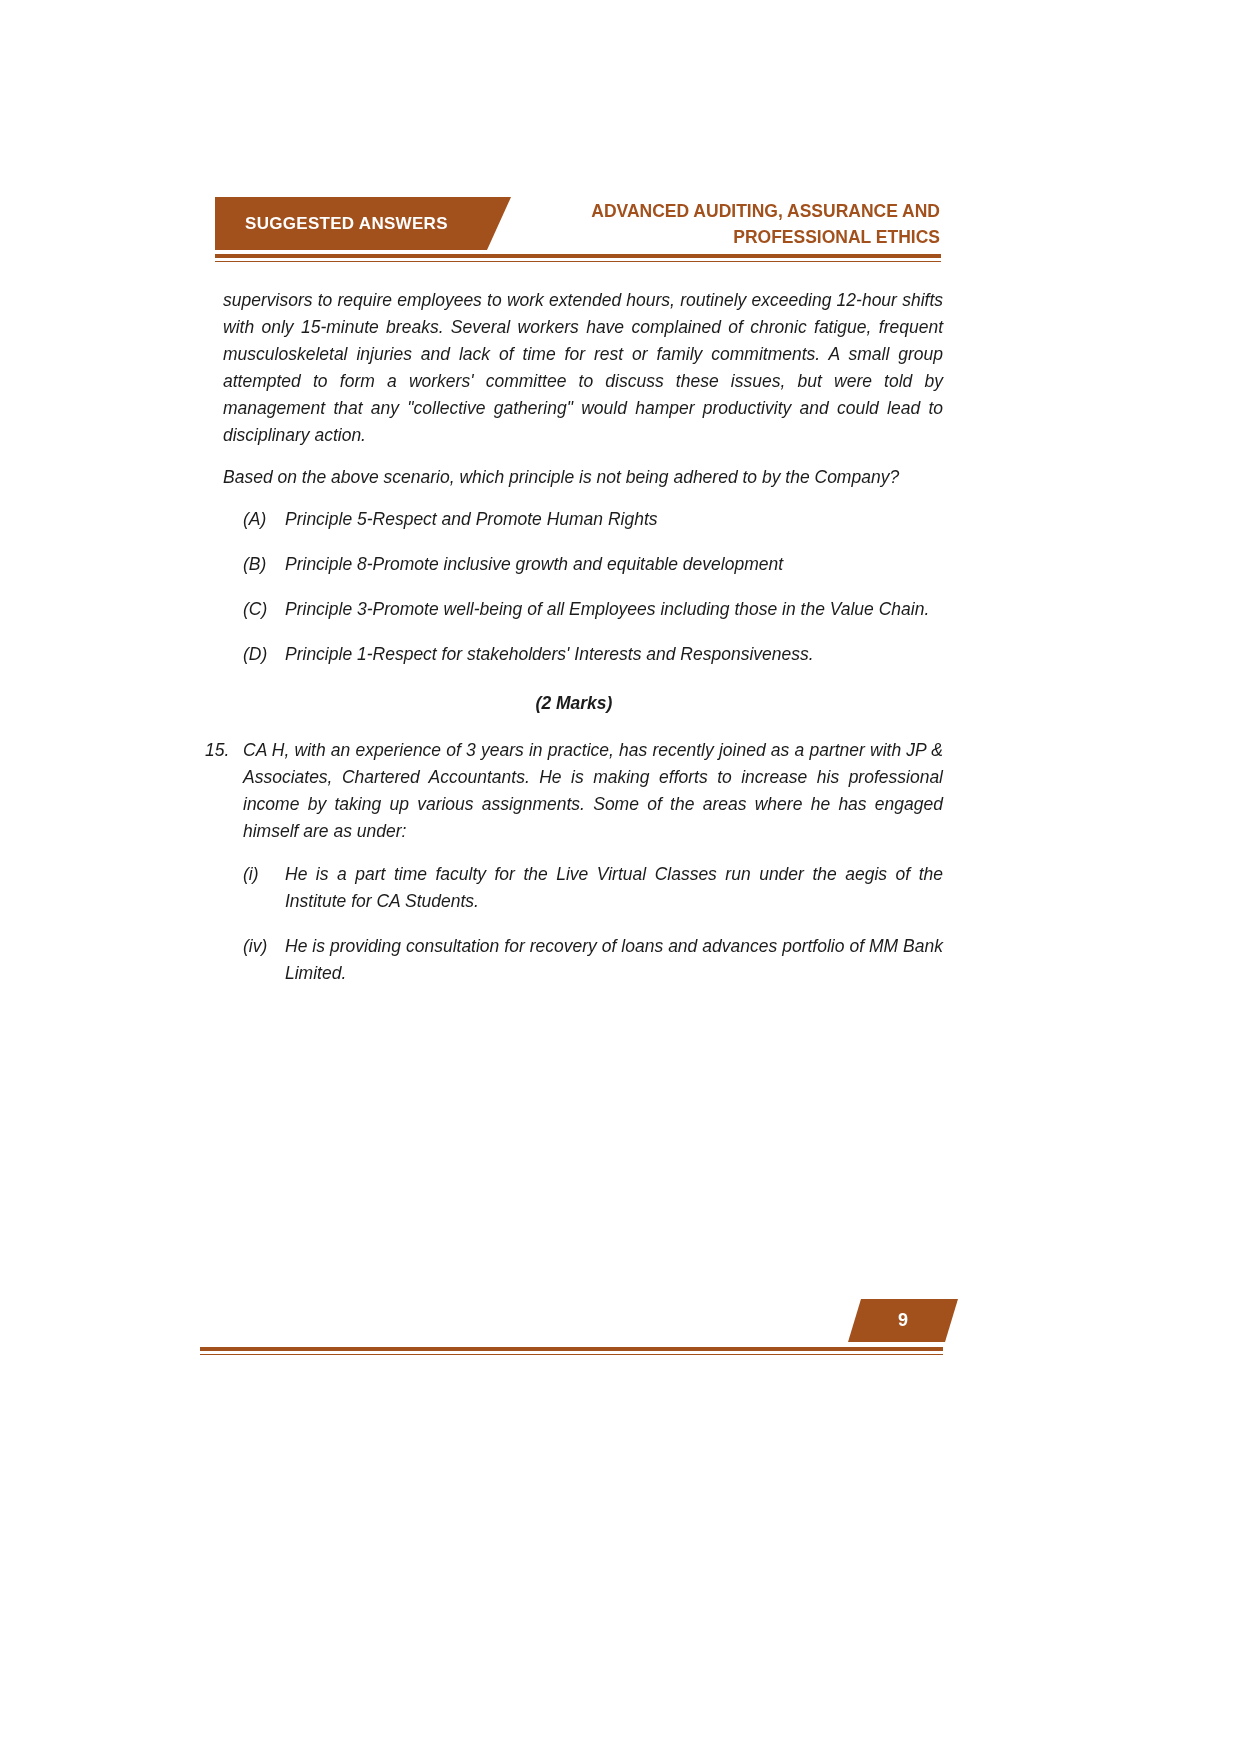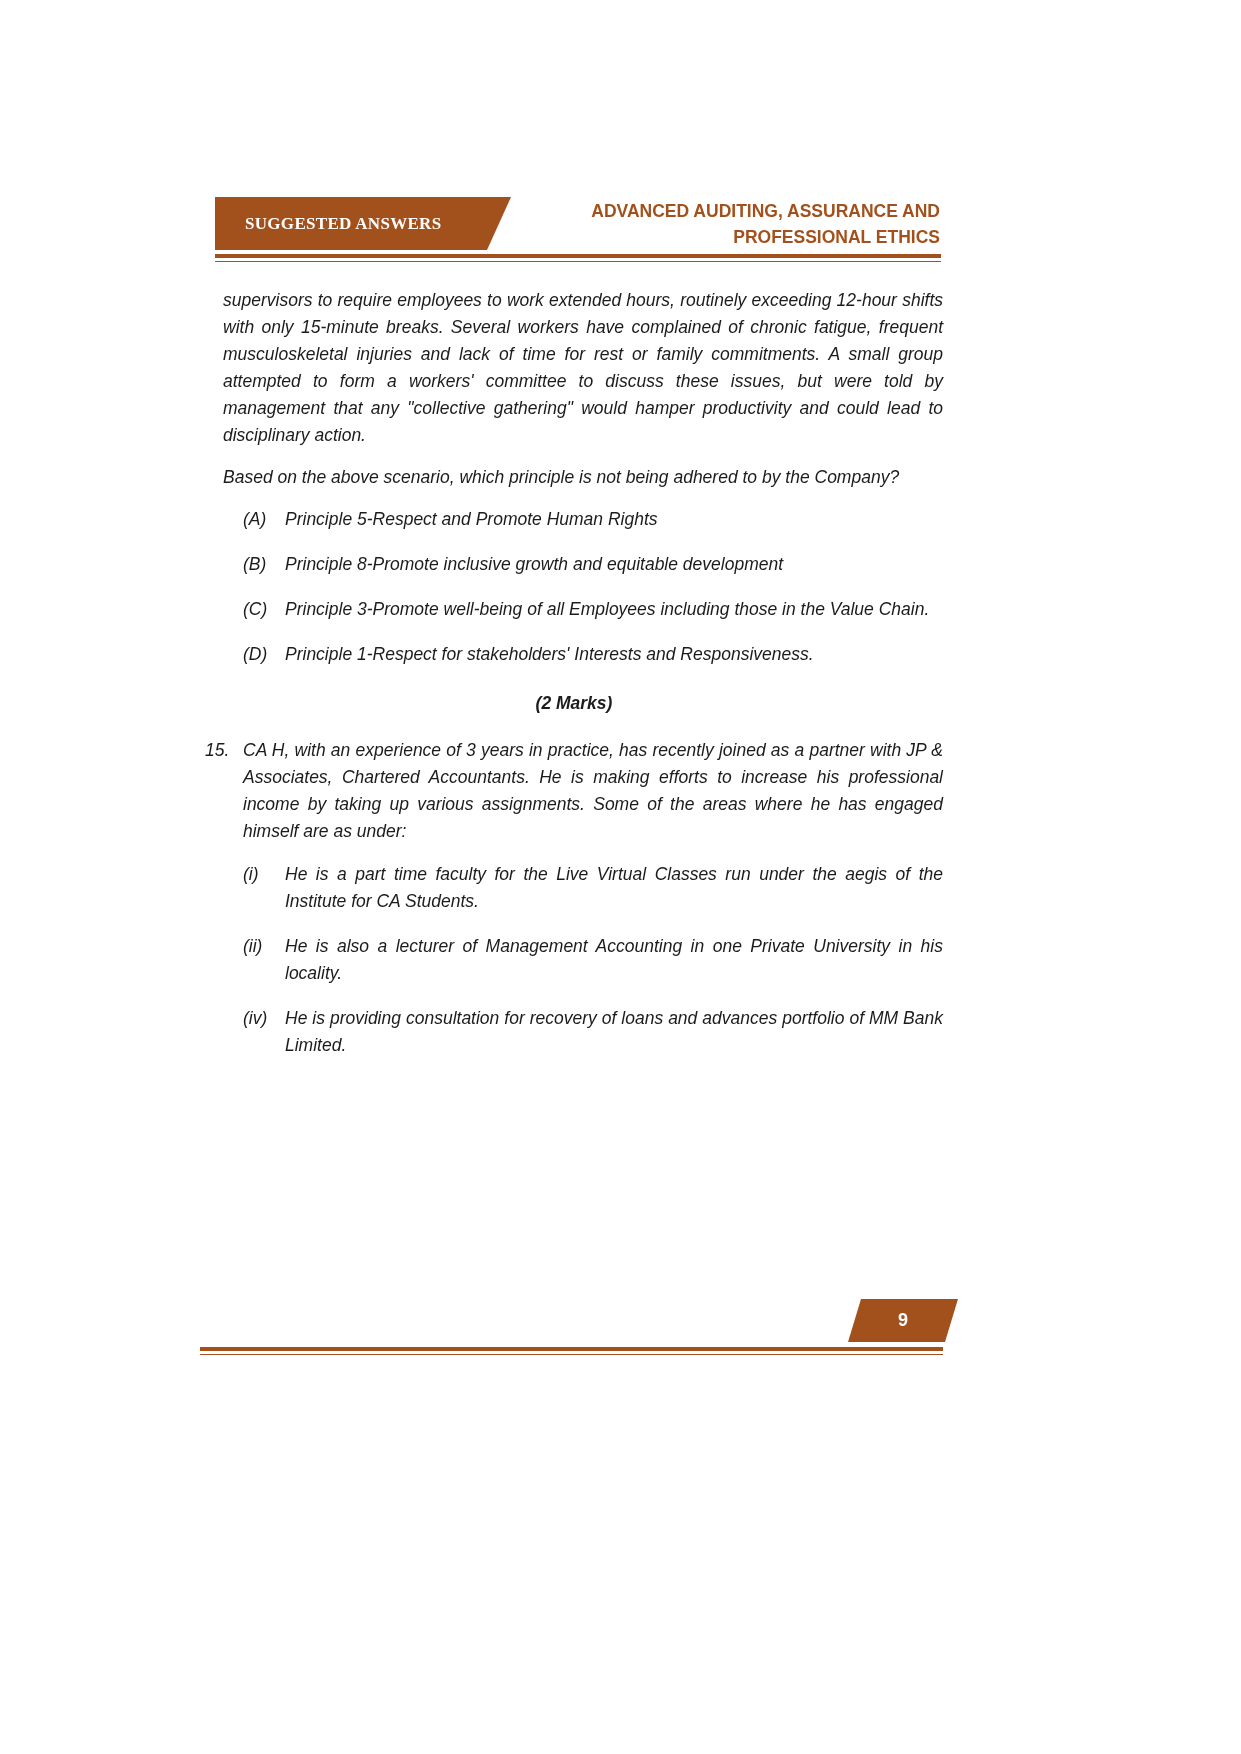--- a/index.html
+++ b/index.html
@@ -20,21 +20,20 @@
     left: 215px; top: 197px;
     width: 296px; height: 53px;
     background: var(--accent);
     clip-path: polygon(0 0, 100% 0, calc(100% - 24px) 100%, 0 100%);
     display: flex; align-items: center;
     padding-left: 30px;
     color: #ffffff;
     font-weight: bold;
     font-size: 17px;
     letter-spacing: 0.3px;
-    font-family: Liberation Serif, serif;
   }
   .doc-title {
     position: absolute;
     top: 198px; right: 301px;
     text-align: right;
     color: var(--accent);
     font-weight: bold;
     font-size: 17.5px;
     line-height: 26px;
     margin-left: 39px;
@@ -132,24 +131,20 @@
     <div class="question">
       <span class="q-num">15.</span>
       <span class="q-text">CA H, with an experience of 3 years in practice, has recently joined as a partner with JP &amp; Associates, Chartered Accountants. He is making efforts to increase his professional income by taking up various assignments. Some of the areas where he has engaged himself are as under:</span>
     </div>
 
     <div class="subitem">
       <span class="sub-label">(i)</span>
       <span class="sub-text">He is a part time faculty for the Live Virtual Classes run under the aegis of the Institute for CA Students.</span>
     </div>
     <div class="subitem">
-      <span class="sub-label">(ii)</span>
-      <span class="sub-text">He is also a lecturer of Management Accounting in one Private University in his locality.</span>
-    </div>
-    <div class="subitem">
       <span class="sub-label">(iv)</span>
       <span class="sub-text">He is providing consultation for recovery of loans and advances portfolio of MM Bank Limited.</span>
     </div>
 
   </div>
 
   <div class="page-num-box">
     <span>9</span>
   </div>
   <div class="rule rule-bottom">

